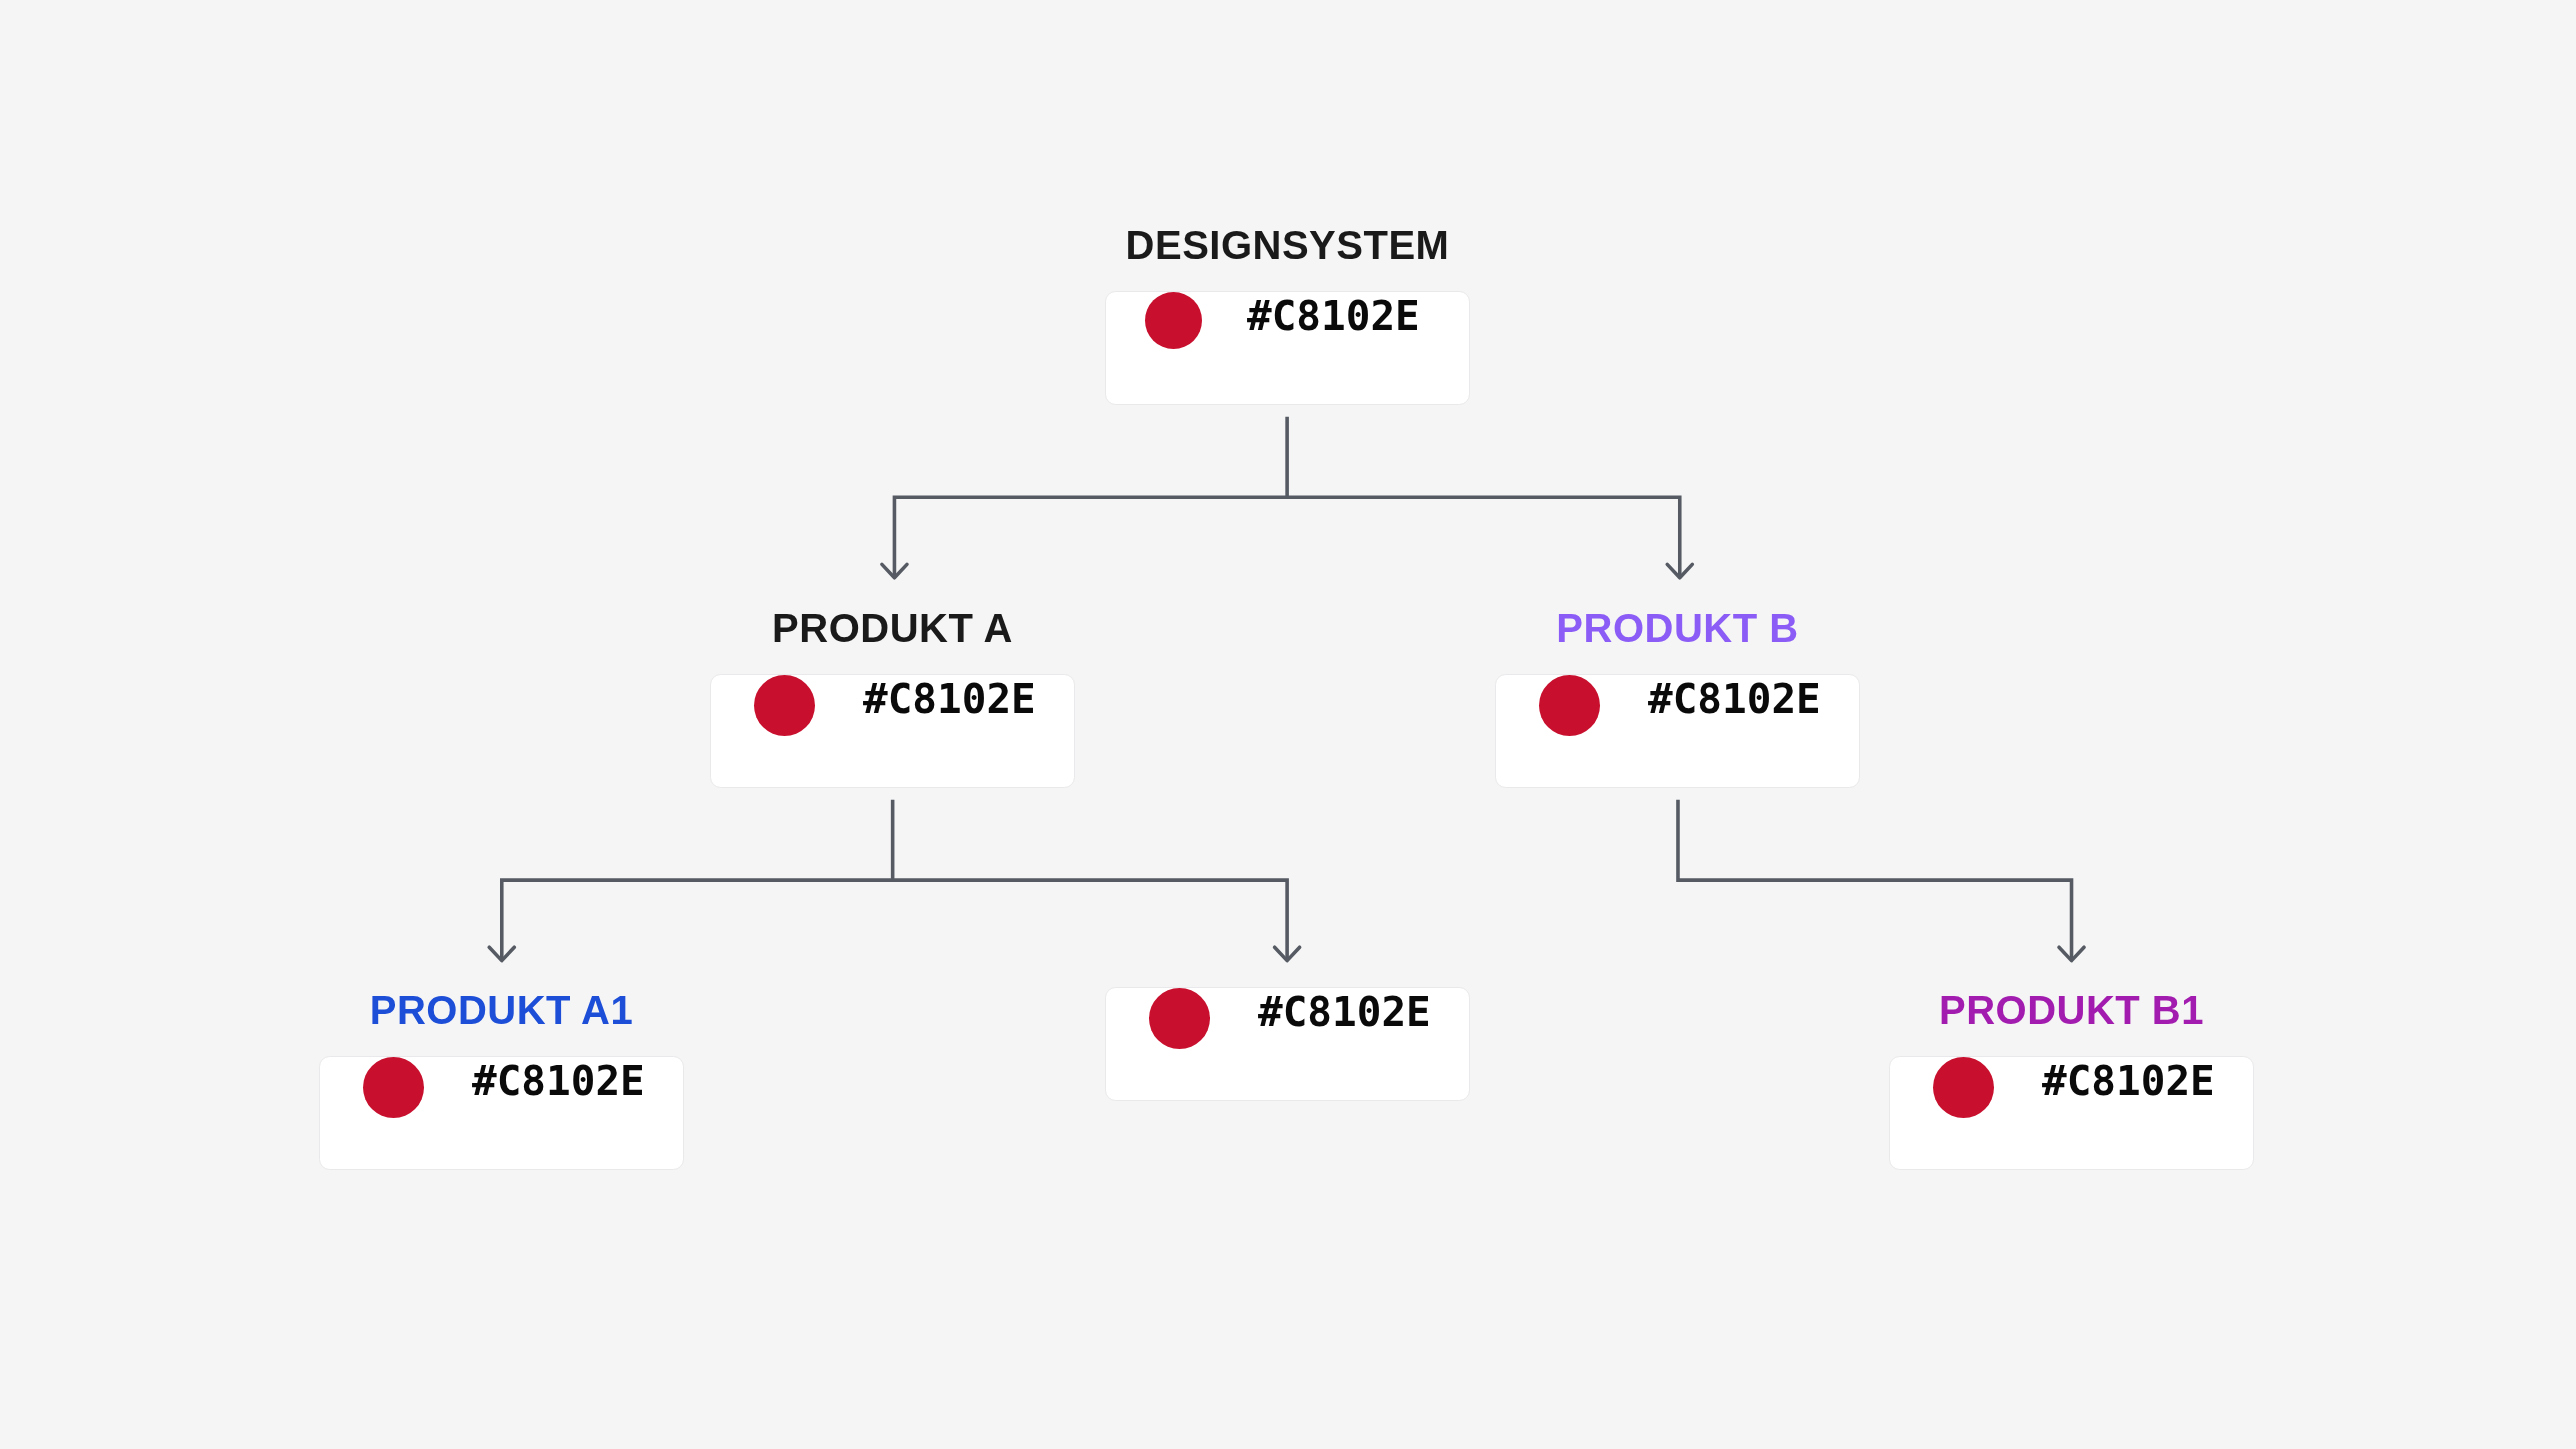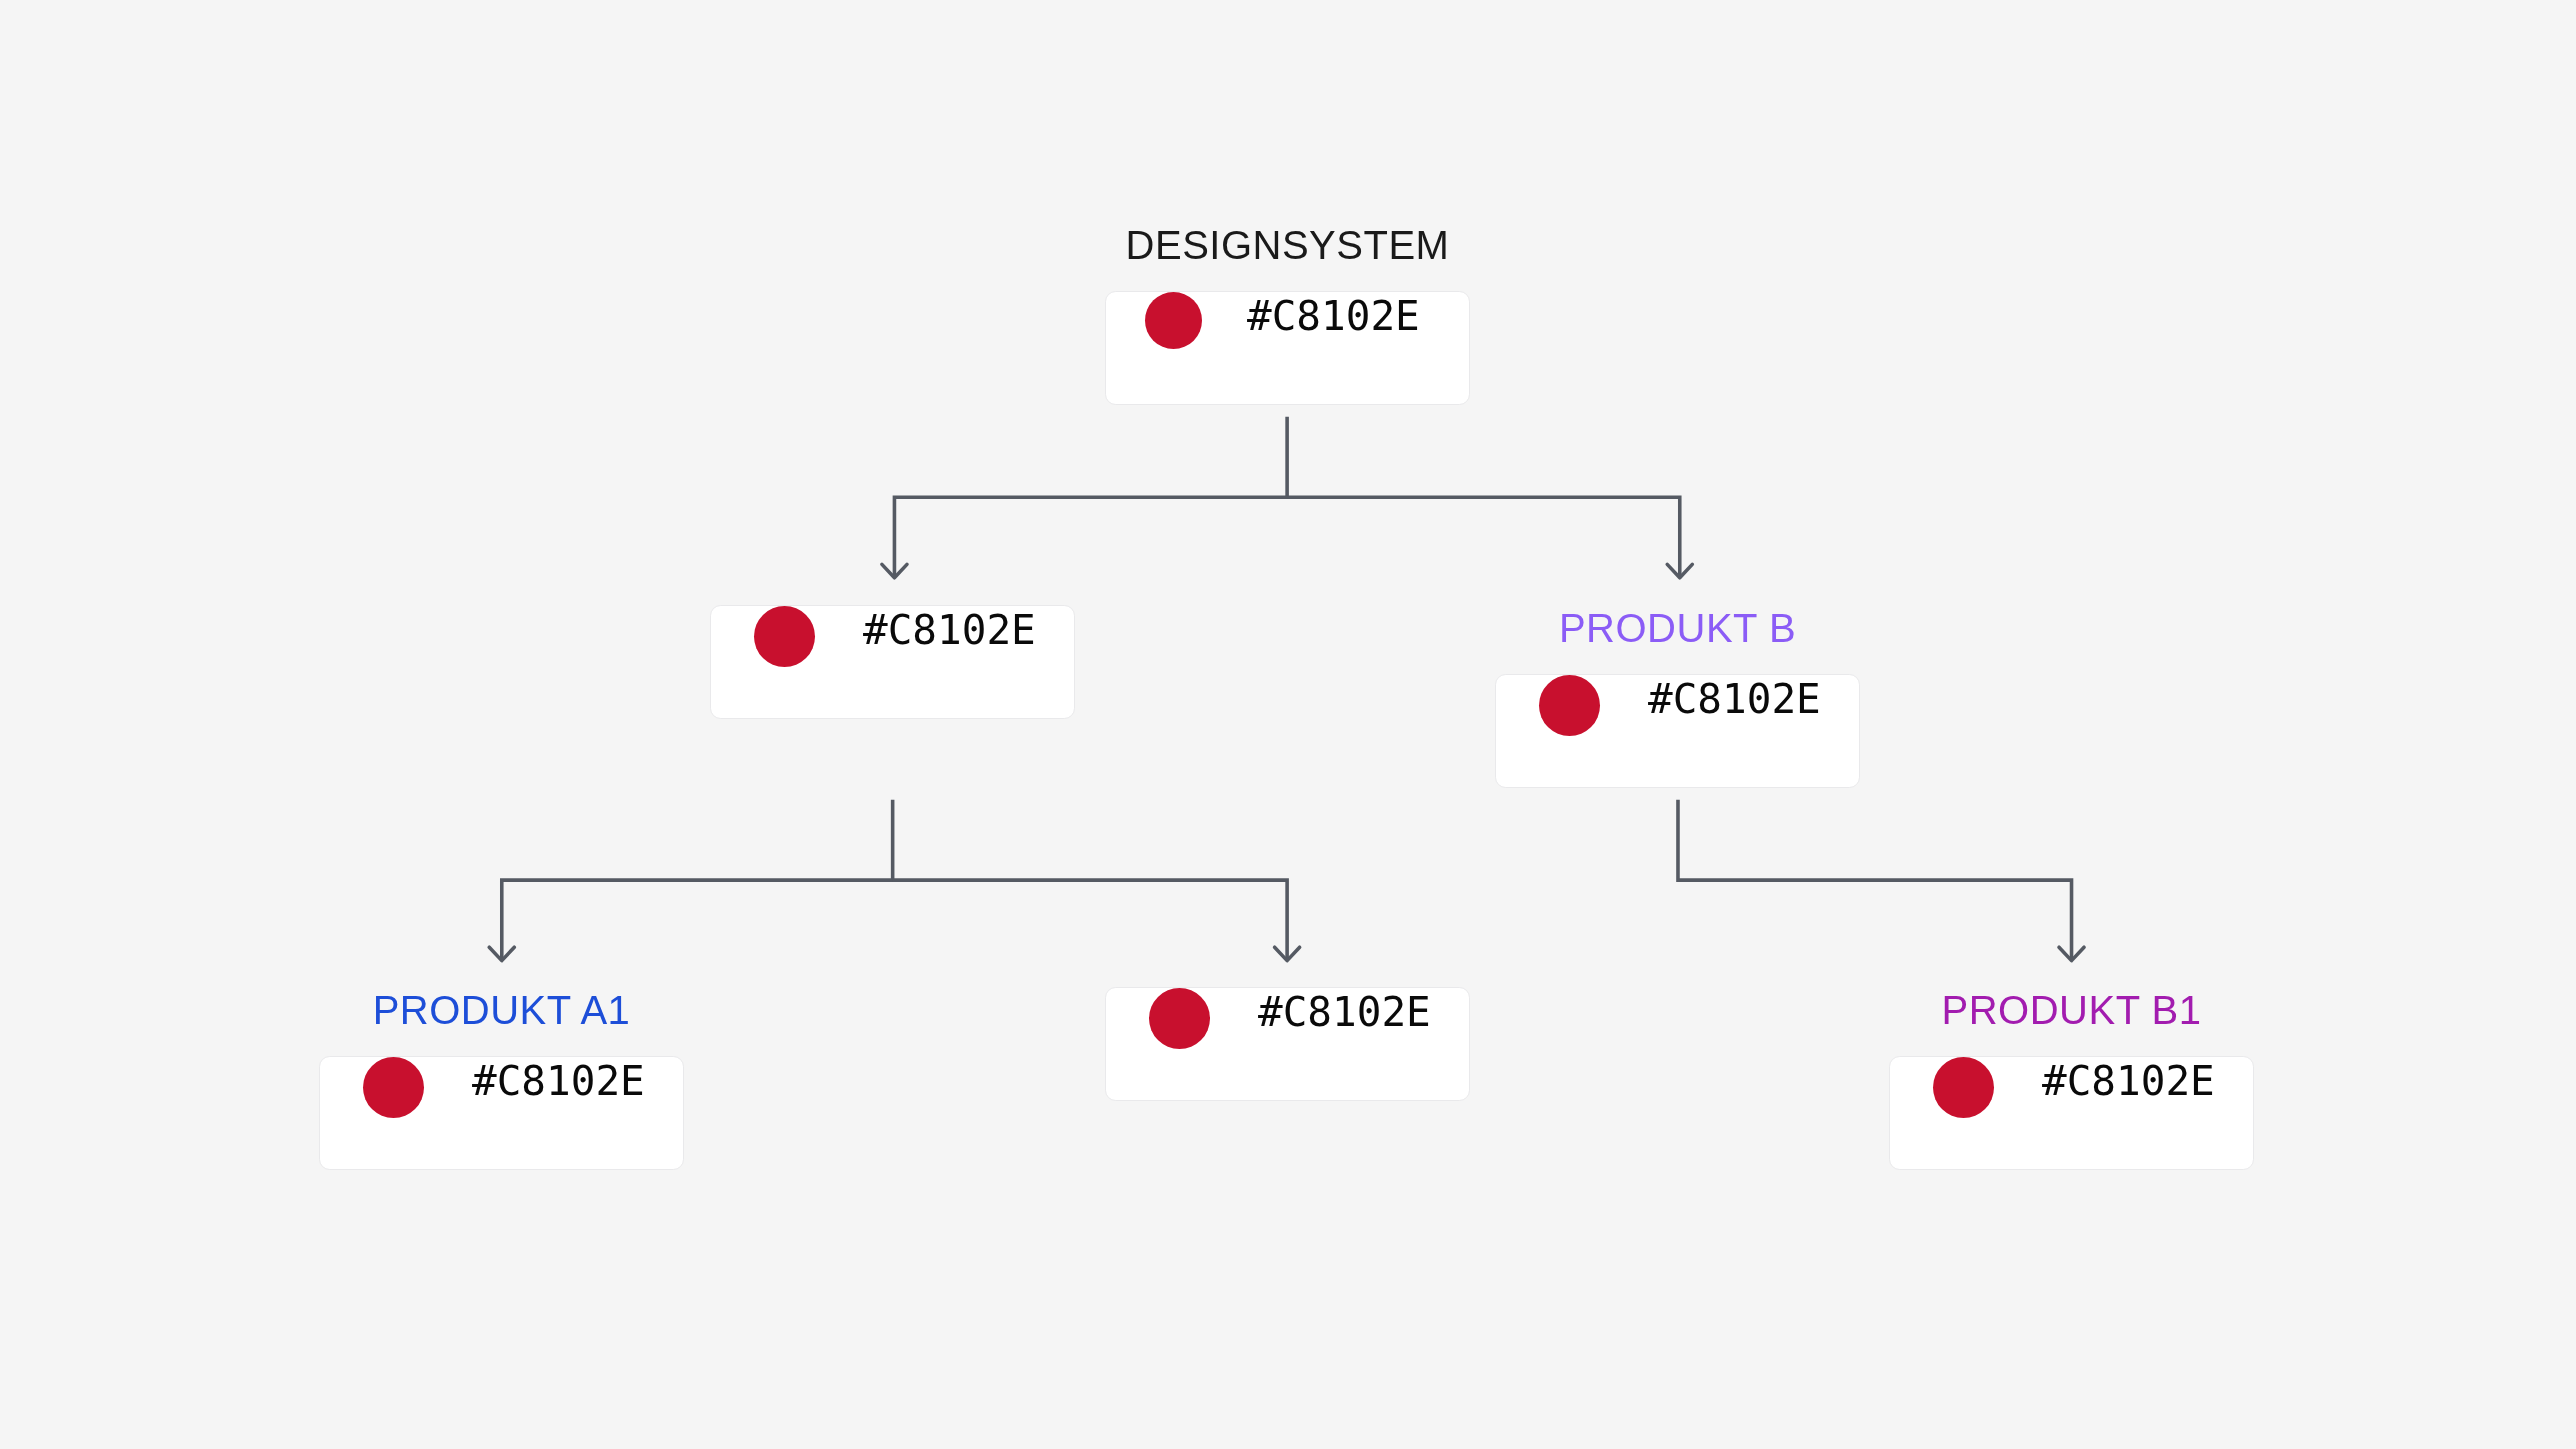--- a/index.html
+++ b/index.html
@@ -10,20 +10,21 @@
     width: 2576px;
     height: 1449px;
     background: #f5f5f5;
     font-family: "Liberation Sans", sans-serif;
     overflow: hidden;
   }
   #stage {
     position: relative;
     width: 2252px;
     height: 1449px;
+    font-weight: bold;
   }
   #edges {
     position: absolute;
     left: 0;
     top: 0;
     width: 2576px;
     height: 1449px;
     pointer-events: none;
   }
   .node {
@@ -105,20 +106,21 @@
 
   <div class="node" id="node-root">
     <div class="node-label" style="color: rgb(26, 26, 26);">DESIGNSYSTEM</div>
     <div class="swatch-card" style="background: rgb(255, 255, 255); border-color: rgb(233, 233, 235);">
       <span class="swatch-dot" style="background: rgb(200, 16, 46);"></span>
       <span class="swatch-hex" style="color: rgb(10, 10, 10);">#C8102E</span>
     </div>
   </div>
 
   <div class="node" id="node-produkt-a">
+    <div class="node-label" style="color: rgb(26, 26, 26);">PRODUKT A</div>
     <div class="swatch-card" style="background: rgb(255, 255, 255); border-color: rgb(233, 233, 235);">
       <span class="swatch-dot" style="background: rgb(200, 16, 46);"></span>
       <span class="swatch-hex" style="color: rgb(10, 10, 10);">#C8102E</span>
     </div>
   </div>
 
   <div class="node" id="node-produkt-b">
     <div class="node-label" style="color: #8b5cf6;">PRODUKT B</div>
     <div class="swatch-card" style="background: rgb(255, 255, 255); border-color: rgb(233, 233, 235);">
       <span class="swatch-dot" style="background: rgb(200, 16, 46);"></span>

